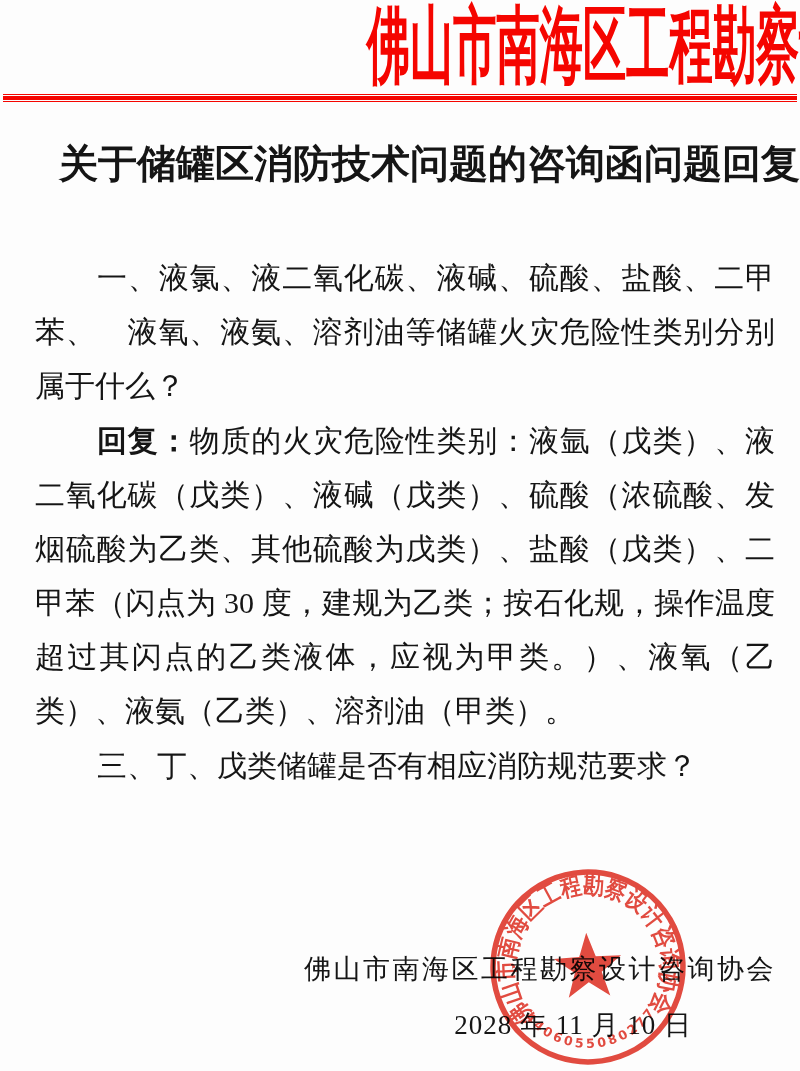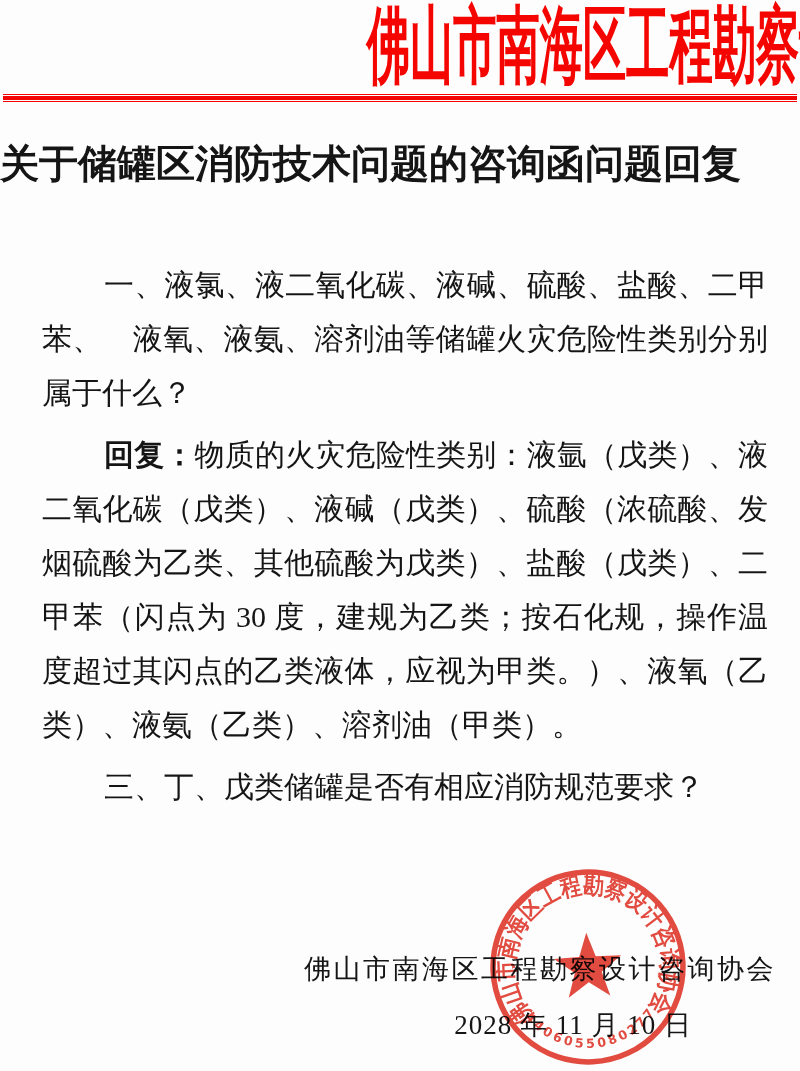--- a/index.html
+++ b/index.html
@@ -30,31 +30,31 @@
       to bottom,
       #f50500 0px,#f50500 1.5px,
       #fdfdfd 1.5px,#fdfdfd 2.5px,
       #f50500 2.5px,#f50500 6.5px,
       #fdfdfd 6.5px,#fdfdfd 7.2px,
       #f50500 7.2px,#f50500 8px);
   }
   
   .doc-title{
     position:absolute;top:140px;left:0;right:0;
-    text-align:left;
+    text-align:right;
     font-size:39px;font-weight:bold;line-height:48px;
     letter-spacing:0px;
   }
   
   .body-text{
     position:absolute;top:250px;left:34px;right:24px;
     font-size:30px;line-height:54px;
     text-align:justify;text-justify:inter-character;
   }
-  .body-text p{margin:8px;text-indent:62px;}
+  .body-text p{margin:1px;text-indent:62px;}
   .reply-prefix{font-weight:bold;}
   
   .signature{
     position:absolute;top:951px;right:24px;
     font-size:27px;letter-spacing:2.5px;white-space:nowrap;
   }
   .date{
     position:absolute;top:1007px;right:108px;
     font-size:27px;letter-spacing:1px;white-space:nowrap;
   }

